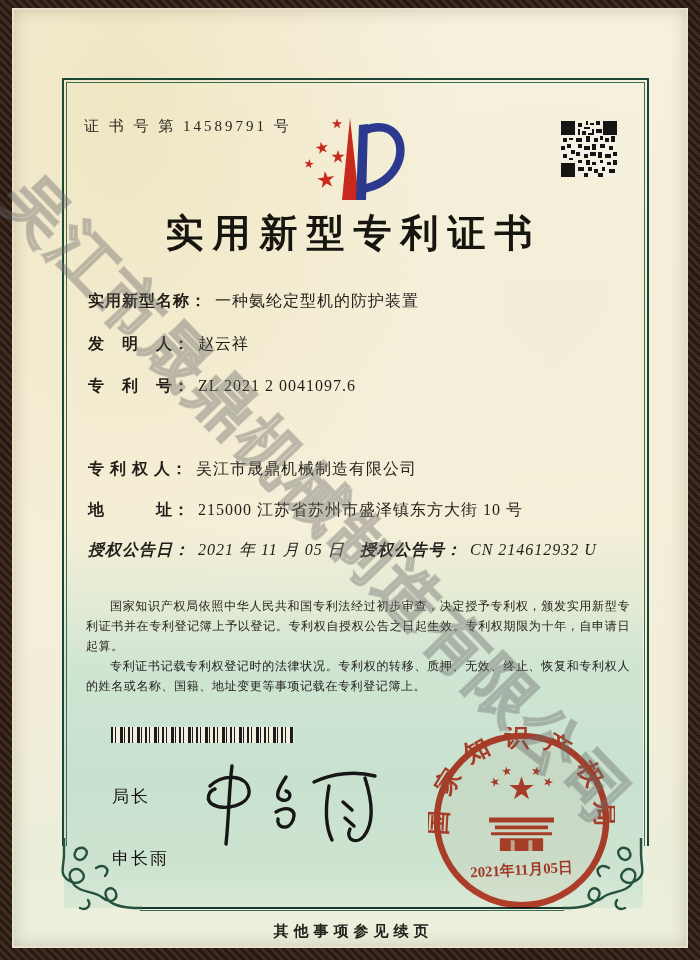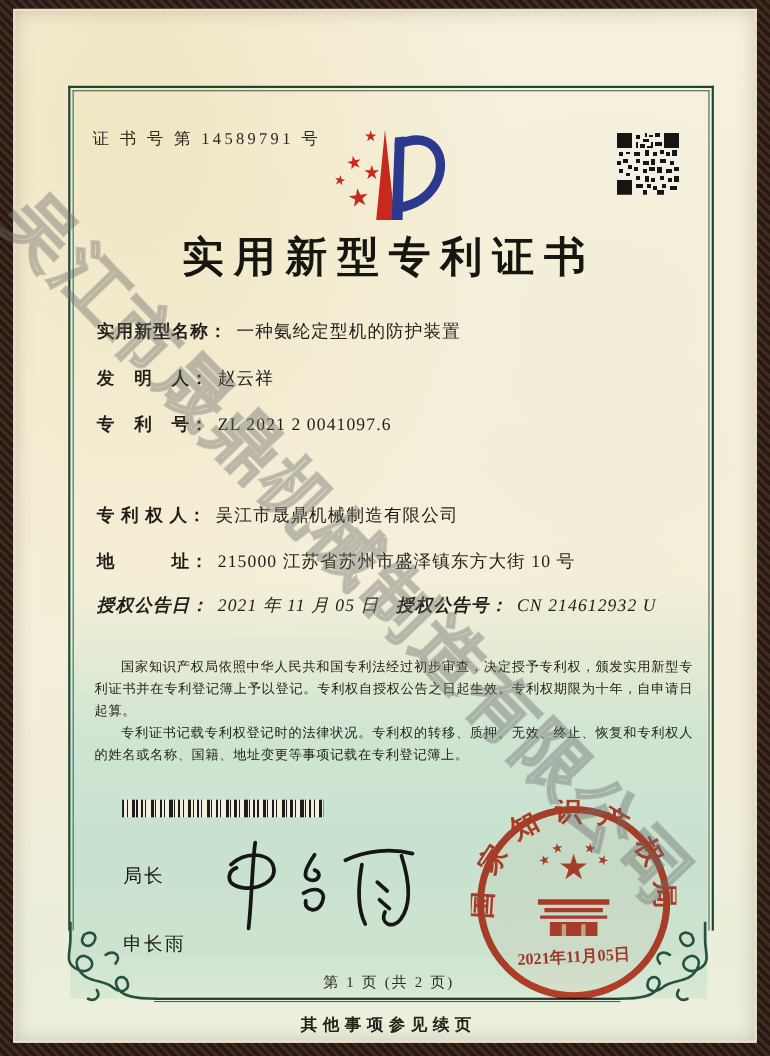--- a/index.html
+++ b/index.html
@@ -173,17 +173,16 @@
       <use href="#sstar" transform="translate(68,56) scale(5) rotate(-20)"></use>
       <use href="#sstar" transform="translate(80,45) scale(5) rotate(-10)"></use>
       <use href="#sstar" transform="translate(110,45) scale(5) rotate(10)"></use>
       <use href="#sstar" transform="translate(122,56) scale(5) rotate(20)"></use>
       <path d="M62,92 h66 v5 h-66 z M68,100 h54 v4 h-54 z M64,107 h62 v3 h-62 z M73,113 h44 v13 h-44 z"></path>
       <path d="M84,115 h4 v11 h-4 z M102,115 h4 v11 h-4 z" fill="#e9b9a8"></path>
     </g>
     <text x="95" y="150" text-anchor="middle" transform="rotate(-3 95 145)" font-family="'Liberation Serif','DejaVu Serif',serif" font-size="15" font-weight="700" fill="#c23322">2021年11月05日</text>
   </svg>
 
-  <div class="abs page">第 1 页 (共 2 页)</div>
   <div class="abs note">其他事项参见续页</div>
 
   <div class="abs watermark">吴江市晟鼎机械制造有限公司</div>
 </div>
 
 </body></html>

